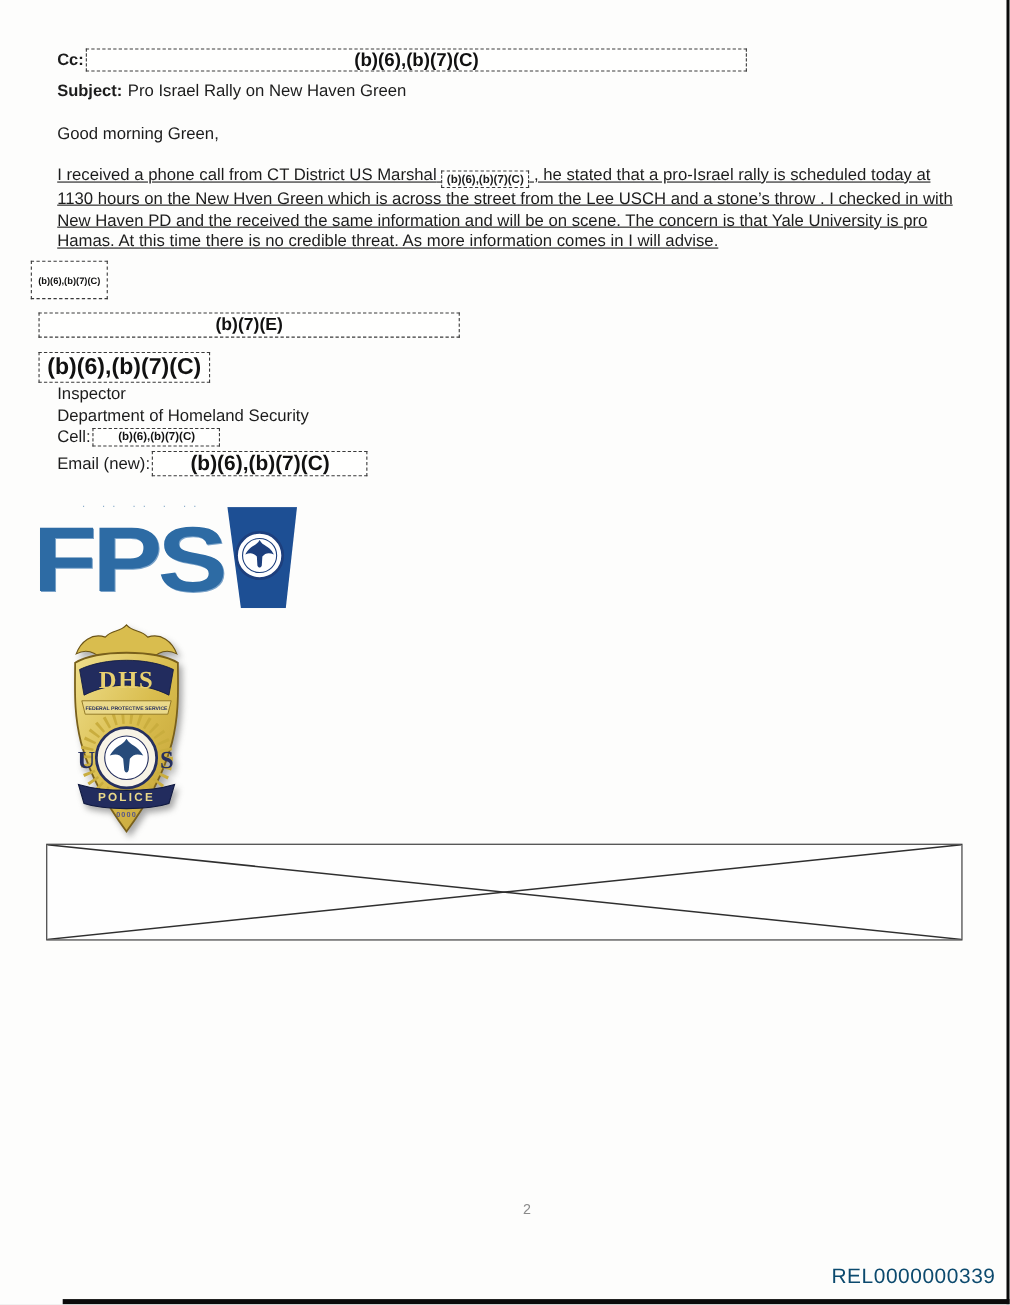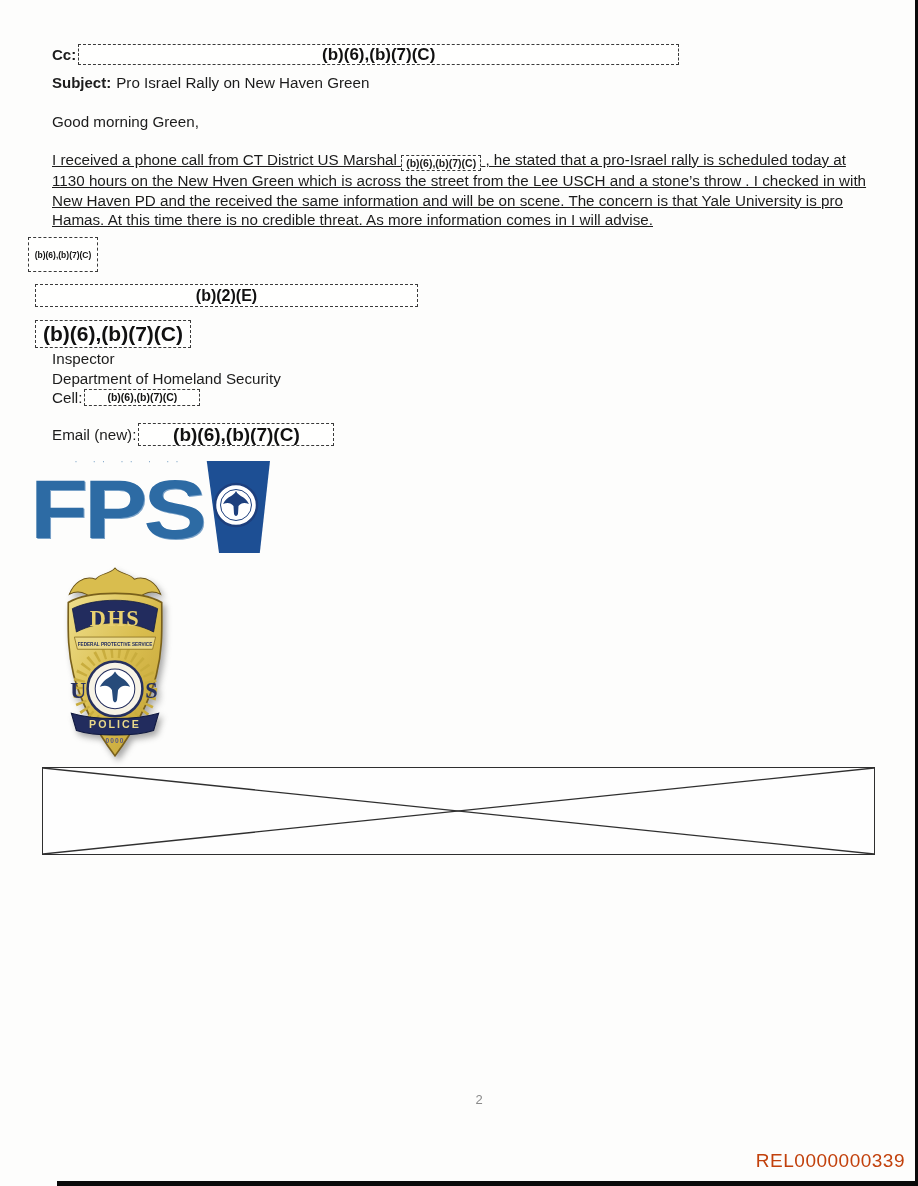--- a/index.html
+++ b/index.html
@@ -44,21 +44,21 @@
   }
   .fps-flag {
     background:#1d4f94;
     clip-path:polygon(7% 0, 100% 0, 85% 100%, 25% 100%);
   }
 
   
   .xbox { border:1.5px solid #2f2f2f; background:#fefefe; }
 
   .pagenum { width:100%; text-align:center; font-size:13px; color:#8a8a8a; }
-  .relnum { font-size:19px; color:#c2410c; letter-spacing:.5px; }
+  .relnum { font-size:19px; color:#0c4a6e; letter-spacing:.5px; }
 
   .edge-right { right:0; top:0; width:3px; height:100%; background:#0a0a0a; }
   .edge-bottom { left:57px; right:0; bottom:0; height:5px; background:#0a0a0a; }
 </style>
 </head>
 <body>
 
 <div class="page">
 
   <div class="abs row" style="left:52px; top:44px;">
@@ -74,32 +74,32 @@
   <div class="abs body-text" style="left:52px; top:112px;">Good morning Green,</div>
 
   <div class="abs body-text para" style="left:52px; top:150px;text-decoration:underline;">
     <span>I received a phone call from CT District US Marshal</span>
     <span class="inline-redact">(b)(6),(b)(7)(C)</span>
     <span>, he stated that a pro-Israel rally is scheduled today at 1130 hours on the New Hven Green which is across the street from the Lee USCH and a stone’s throw . I checked in with New Haven PD and the received the same information and will be on scene. The concern is that Yale University is pro Hamas. At this time there is no credible threat. As more information comes in I will advise.</span>
   </div>
 
   <div class="abs redact" style="left:28px; top:237px; width:70px; height:35px; font-size:8.5px;">(b)(6),(b)(7)(C)</div>
 
-  <div class="abs redact" style="left:35px; top:284px; width:383px; height:23px; font-size:16px;">(b)(2)(E)</div>
+  <div class="abs redact" style="left:35px; top:284px; width:383px; height:23px; font-size:16px;">(b)(7)(E)</div>
 
   <div class="abs redact" style="left:35px; top:320px; width:156px; height:28px; font-size:21px;">(b)(6),(b)(7)(C)</div>
 
   <div class="abs" style="left:52px; top:349px;">
     <div class="sig-line">Inspector</div>
     <div class="sig-line">Department of Homeland Security</div>
     <div class="sig-line row" style="height:19px;">
       <span>Cell:</span>
       <span class="redact" style="width:116px; height:17px; margin-left:2px; font-size:10.5px;">(b)(6),(b)(7)(C)</span>
     </div>
-    <div class="sig-line row" style="height:23px; margin-top:16px;align-items:center;">
+    <div class="sig-line row" style="height:23px; margin-top:3px;align-items:center;">
       <span>Email (new):</span>
       <span class="redact" style="width:196px; height:23px; margin-left:2px; font-size:19px;">(b)(6),(b)(7)(C)</span>
     </div>
   </div>
 
   <div class="abs" style="left:30px; top:456px; width:250px; height:100px;">
     <div class="abs fps-tagline" style="left:45px; top:2px;">· ·· ·· · ··</div>
     <div class="abs fps-word" style="left:0; top:12px;">FPS</div>
     <div class="abs fps-flag" style="left:172px; top:5px; width:68px; height:92px;">
       <svg class="abs" style="left:11px; top:21px;" width="46" height="46" viewBox="0 0 46 46">

